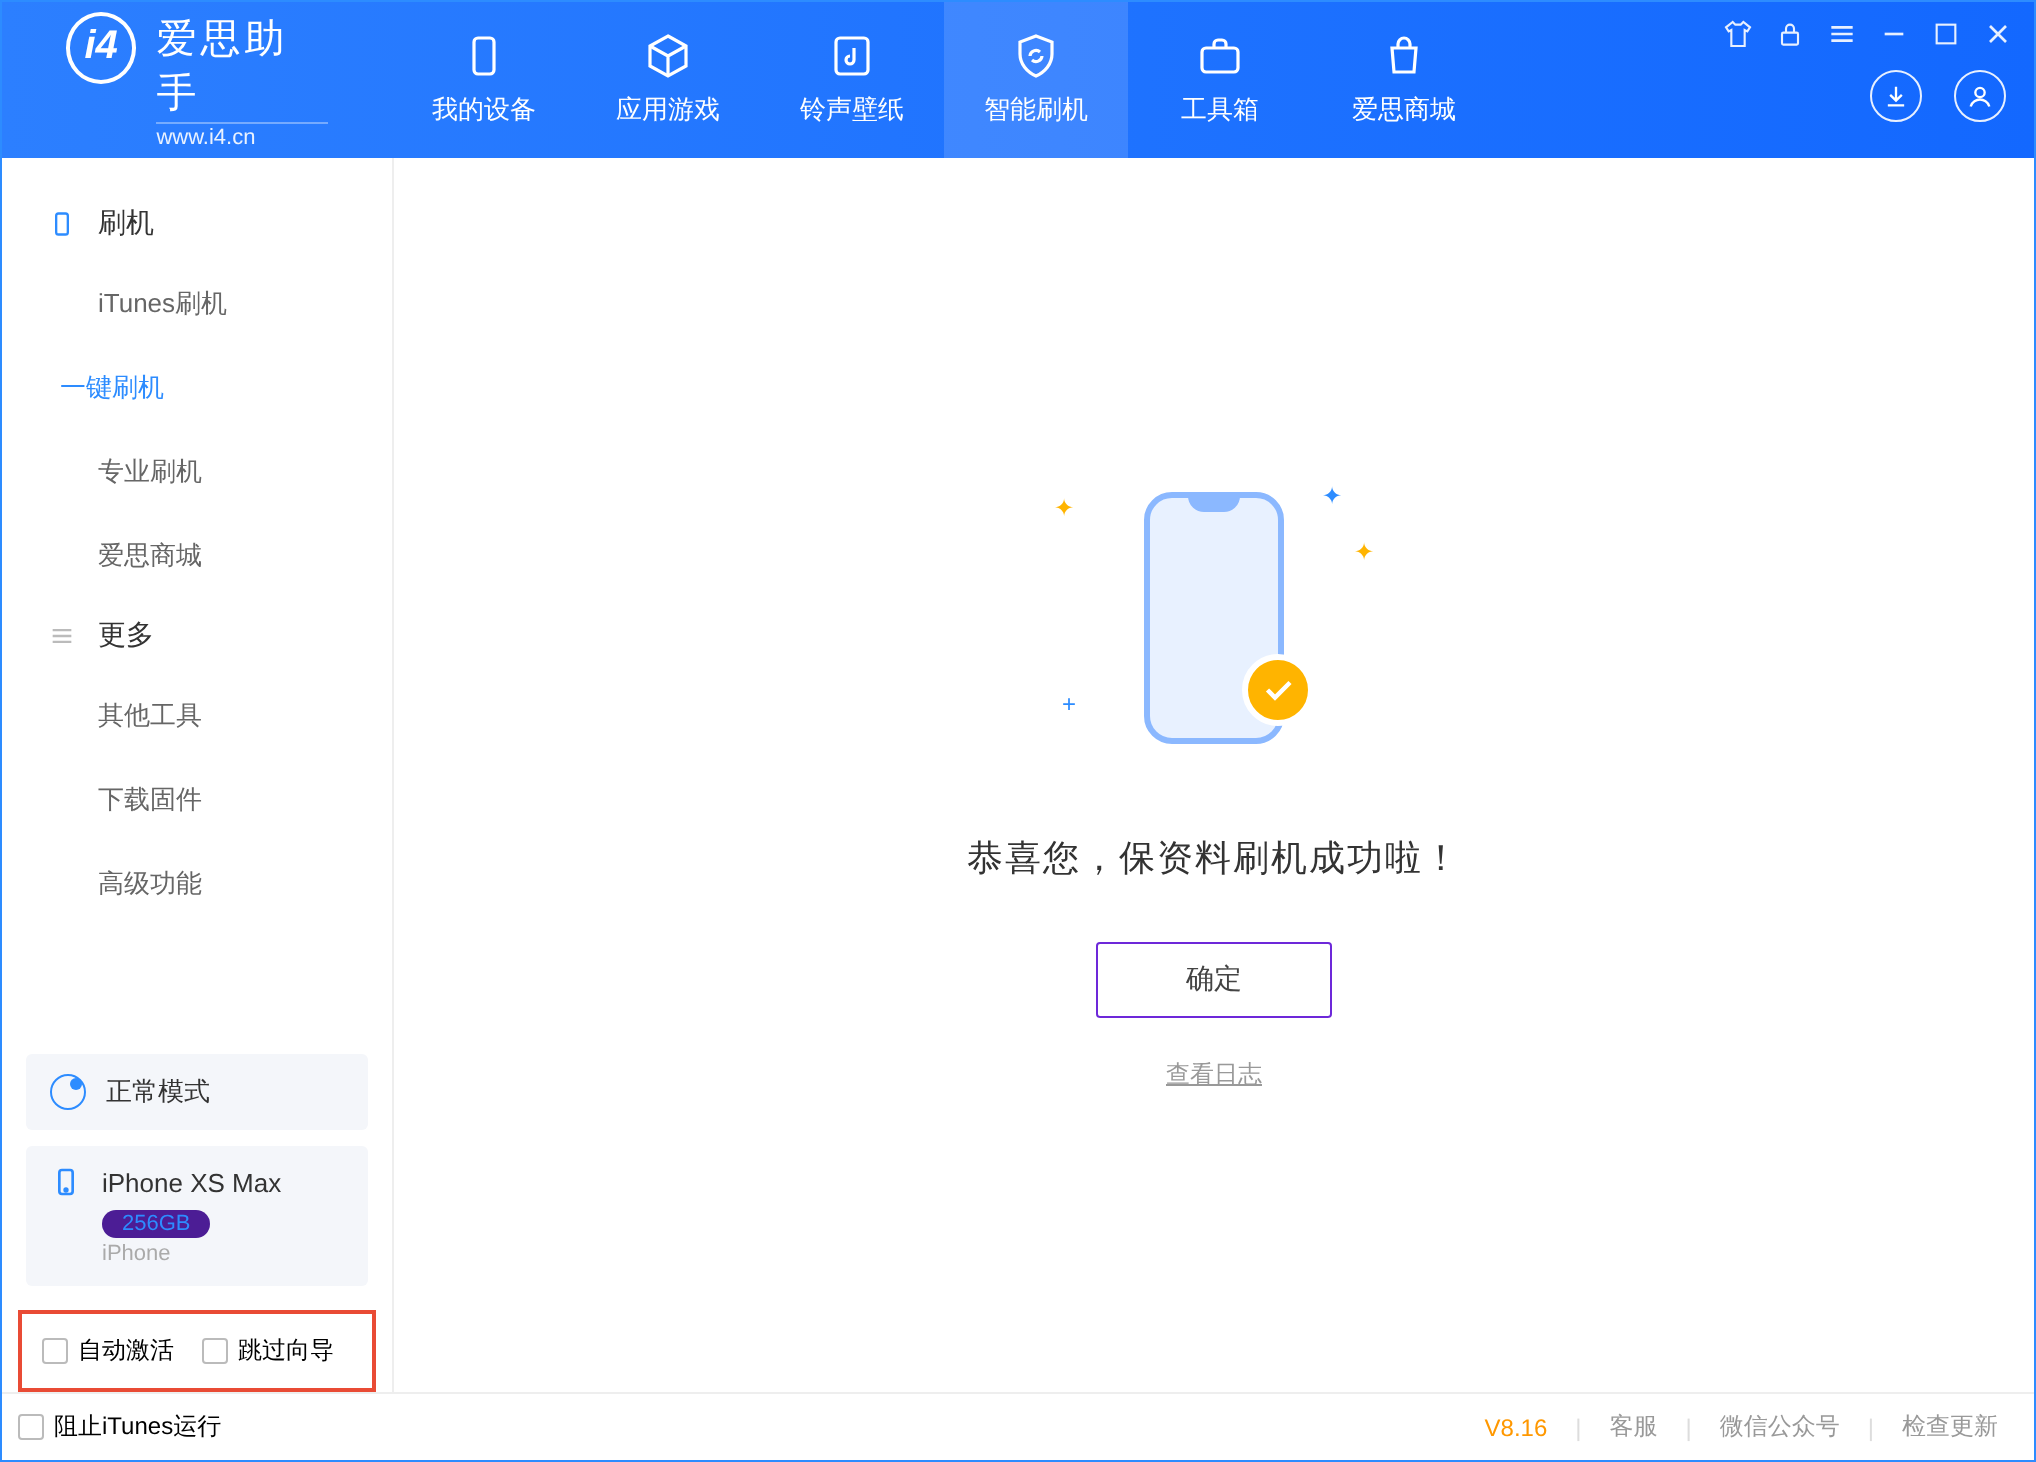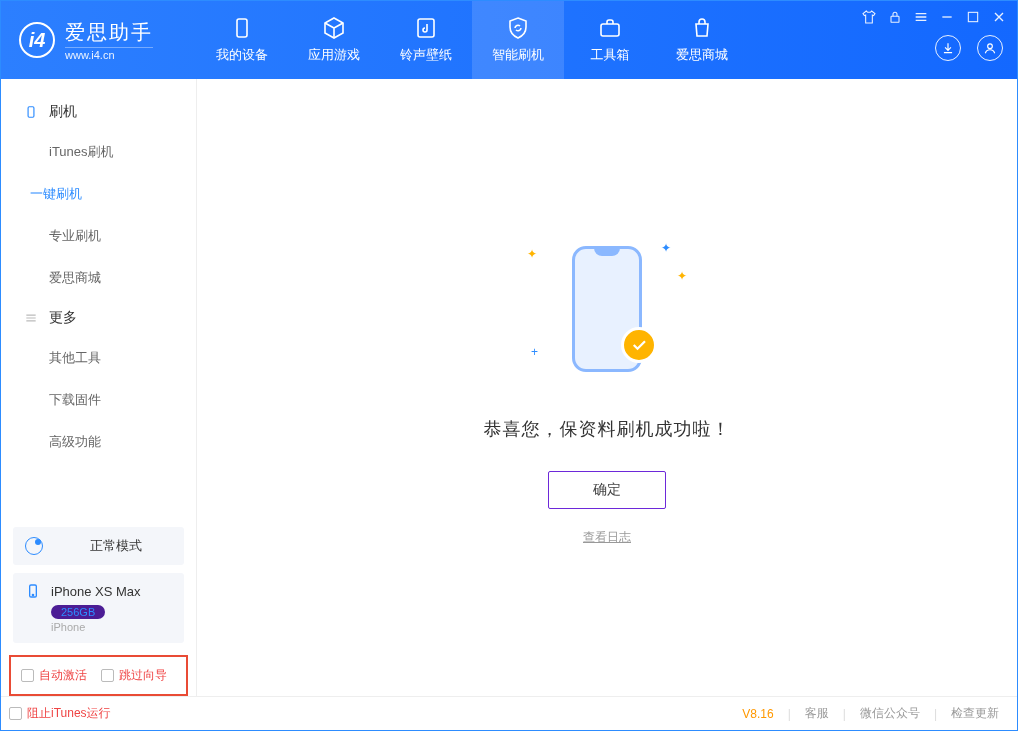--- a/index.html
+++ b/index.html
@@ -1,20 +1,20 @@
 <!DOCTYPE html>
 <html><head>
 <meta charset="utf-8">
 <style>
 * { margin: 0; padding: 0; box-sizing: border-box; font-family: "Microsoft YaHei", -apple-system, sans-serif; }
 body { background: #fff; width: 1018px; height: 731px; border: 1px solid #2d8cff; display: flex; flex-direction: column; }
 
 
 .header { background: linear-gradient(to right, #2c7fff, #1368ff); height: 78px; display: flex; align-items: center; color: #fff; position: relative; }
-.logo-area { display: flex; align-items: center; padding: 0 18px; width: 195px; }
+.logo-area { display: flex; align-items: flex-start; padding: 0 32px; width: 195px; }
 .logo-icon { width: 36px; height: 36px; border: 2.5px solid #fff; border-radius: 50%; display: flex; align-items: center; justify-content: center; font-weight: bold; font-size: 20px; font-style: italic; }
 .logo-text { margin-left: 10px; }
 .logo-text .title { font-size: 20px; font-weight: 500; letter-spacing: 2px; }
 .logo-text .sub { font-size: 11px; opacity: .9; border-top: 1px solid rgba(255,255,255,.4); margin-top: 1px; padding-top: 1px; }
 .tabs { display: flex; height: 100%; }
 .tab { width: 92px; display: flex; flex-direction: column; align-items: center; justify-content: center; cursor: pointer; font-size: 13px; }
 .tab.active { background: rgba(255,255,255,.14); }
 .tab .tab-icon { width: 24px; height: 24px; margin-bottom: 6px; }
 .header-right { position: absolute; right: 14px; bottom: 18px; display: flex; gap: 16px; }
 .header-right .circle-btn { width: 26px; height: 26px; border: 1.5px solid rgba(255,255,255,.9); border-radius: 50%; display: flex; align-items: center; justify-content: center; cursor: pointer; }
@@ -24,31 +24,31 @@
 
 .body { flex: 1; display: flex; min-height: 0; }
 .sidebar { width: 195px; border-right: 0; background: #fff; display: flex; flex-direction: column; border-right: none; }
 .sidebar-scroll { flex: 1; padding-top: 14px; }
 .side-group-title { display: flex; align-items: center; color: #333; font-size: 14px; padding: 10px 22px; cursor: default; }
 .side-group-title .gi { width: 16px; height: 16px; margin-right: 10px; display: inline-flex; align-items: center; justify-content: center; }
 .side-item { font-size: 13px; color: #666; padding: 12px 22px 12px 48px; cursor: pointer; }
 .side-item.active { color: #2d8cff; padding-left: 29px; }
 
 .device-panel { margin: 0 12px 8px 12px; }
-.mode-row { background: #f4f6fa; border-radius: 3px; padding: 10px 12px; display: flex; align-items: center; font-size: 13px; color: #333; margin-bottom: 8px; cursor: pointer; gap: 37px; }
+.mode-row { background: #f4f6fa; border-radius: 3px; padding: 10px 12px; display: flex; align-items: center; font-size: 13px; color: #333; margin-bottom: 8px; cursor: pointer; }
 .mode-row .mode-icon { width: 18px; height: 18px; border: 1.5px solid #2d8cff; border-radius: 50%; margin-right: 10px; position: relative; }
 .mode-row .mode-icon::after { content: ""; position: absolute; width: 6px; height: 6px; background: #2d8cff; border-radius: 50%; top: 1px; right: 1px; }
 .device-row { background: #f4f6fa; border-radius: 3px; padding: 10px 12px; cursor: pointer; }
 .device-row .dtop { display: flex; align-items: center; font-size: 13px; color: #333; font-weight: 500; }
 .device-row .dtop .di { margin-right: 10px; }
 .device-row .cap { display: inline-block; background: #4c1d95; color: #2d8cff; border-radius: 9px; font-size: 11px; padding: 1px 10px; margin: 6px 0 2px 26px; }
 .device-row .dtype { color: #aaa; font-size: 11px; margin-left: 26px; }
 
 .highlight-box { border: 2px solid #e94b35; padding: 10px 14px 10px 10px; display: flex; align-items: center; gap: 14px; margin: 4px 8px 0 8px; }
-.cb-wrap { display: flex; align-items: center; font-size: 12px; color: #ef4444; cursor: pointer; }
+.cb-wrap { display: flex; align-items: center; font-size: 12px; color: #000000; cursor: pointer; }
 .cb { width: 13px; height: 13px; border: 1px solid #bbb; border-radius: 2px; margin-right: 5px; }
 
 
 .main { flex: 1; border-left: 1px solid #eee; display: flex; flex-direction: column; align-items: center; justify-content: center; }
 .illustration { margin-bottom: 28px; position: relative; width: 180px; height: 160px; display: flex; align-items: center; justify-content: center; }
 .phone { width: 70px; height: 126px; border: 3px solid #8bb8ff; border-radius: 14px; background: #e8f1ff; position: relative; }
 .phone::before { content: ""; position: absolute; top: -3px; left: 50%; transform: translateX(-50%); width: 26px; height: 10px; background: #8bb8ff; border-radius: 0 0 8px 8px; }
 .badge-check { position: absolute; bottom: 26px; right: 40px; width: 36px; height: 36px; background: #ffb400; border-radius: 50%; border: 3px solid #fff; display: flex; align-items: center; justify-content: center; }
 .sparkle { position: absolute; color: #ffb400; font-size: 12px; }
 .sparkle.s1 { top: 18px; left: 10px; }

